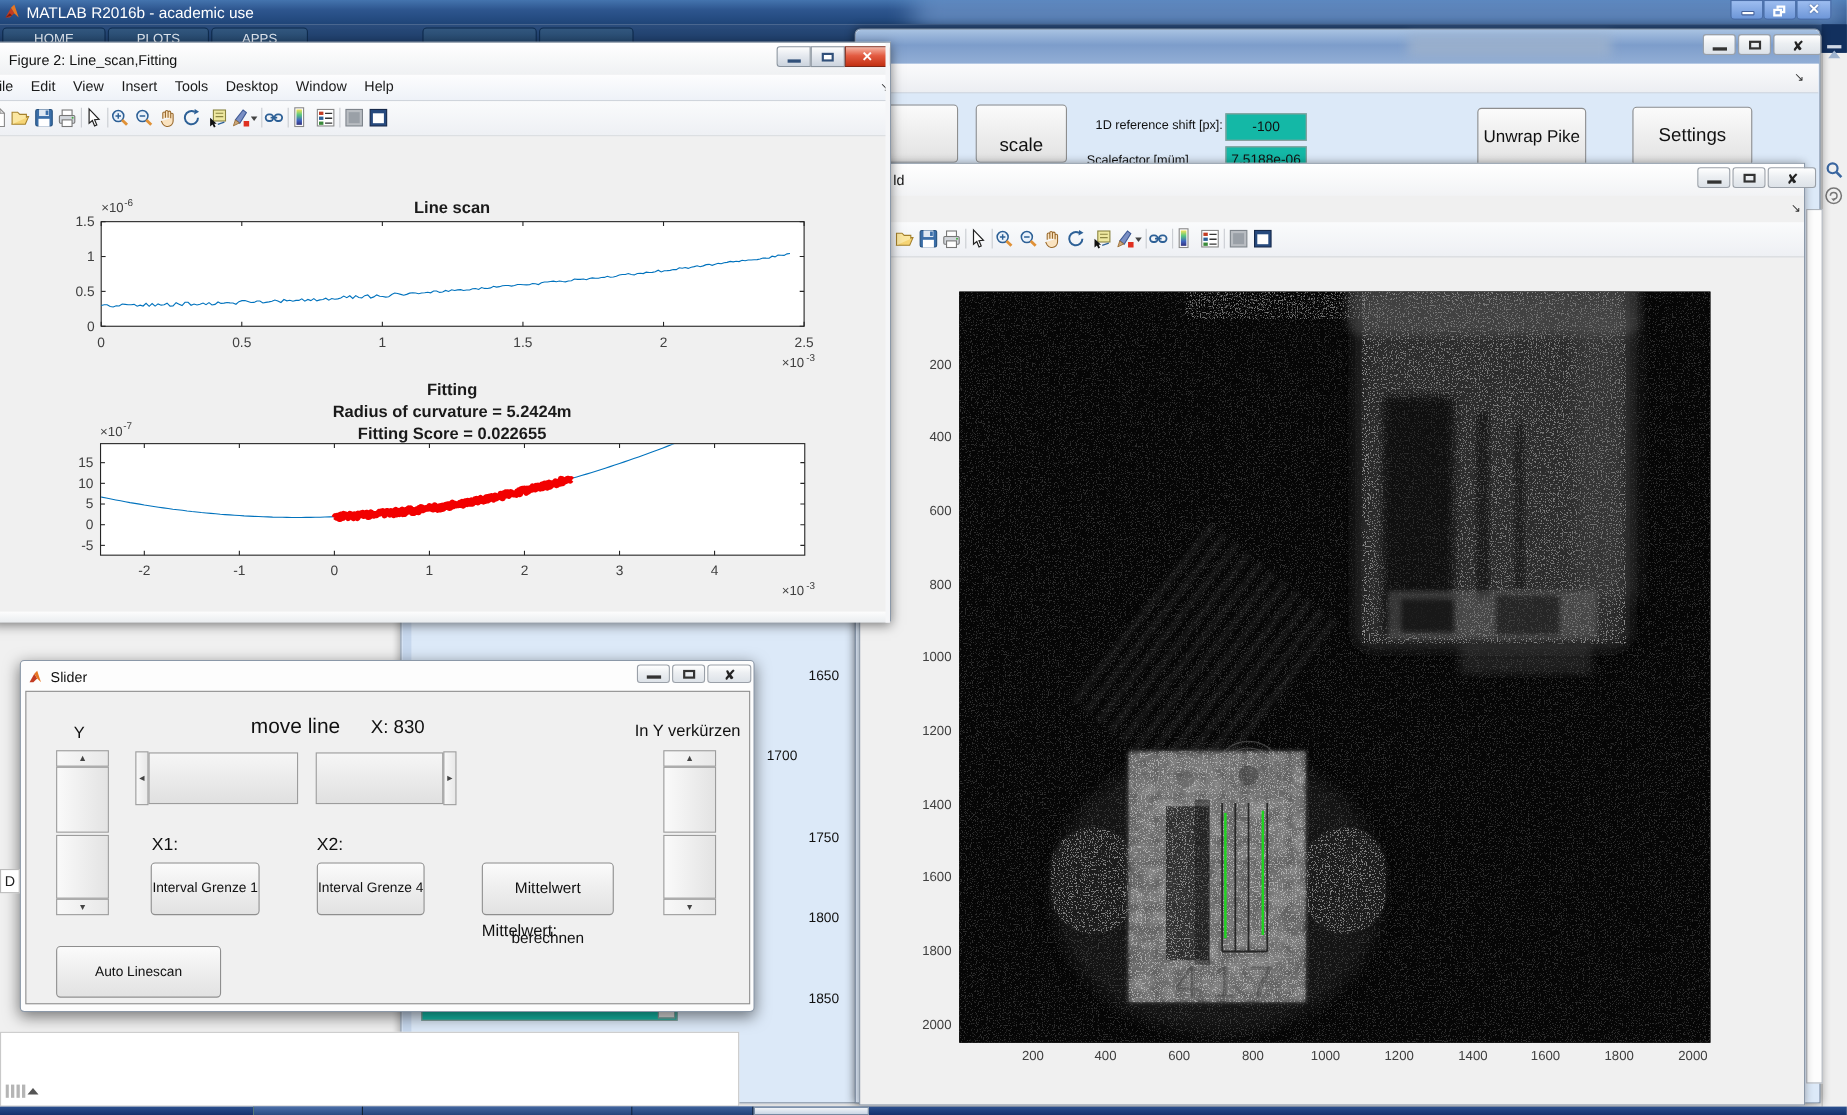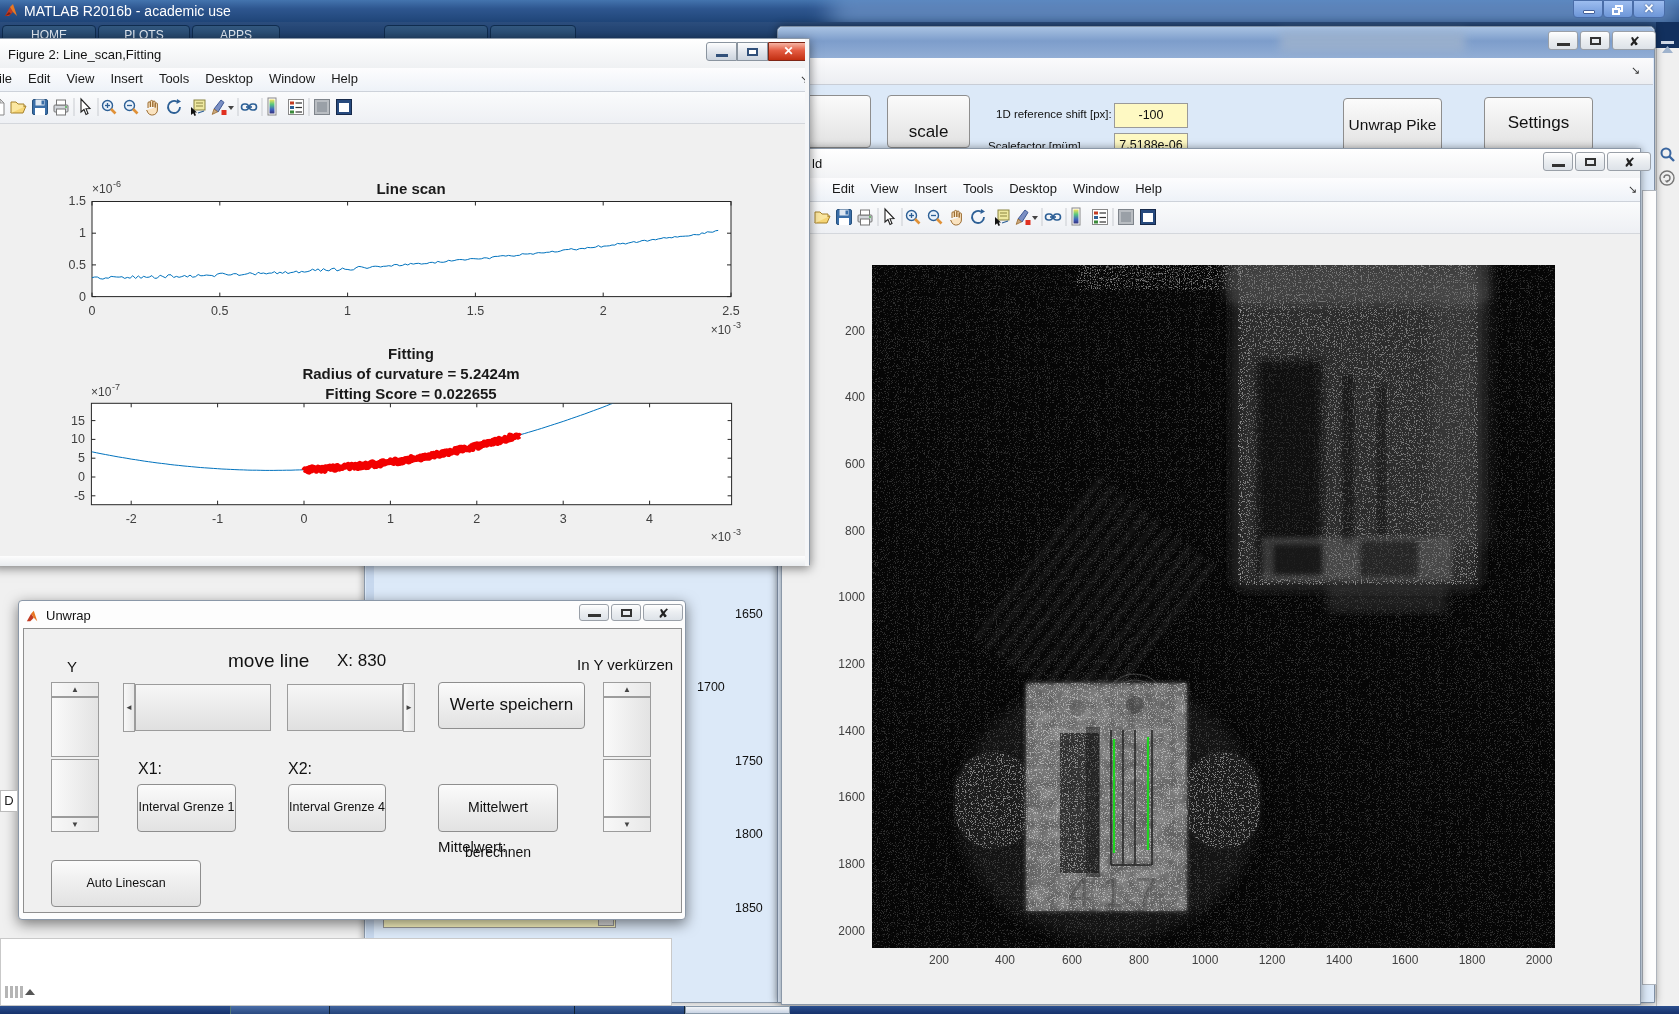--- a/index.html
+++ b/index.html
@@ -1,21 +1,21 @@
 <!DOCTYPE html>
 <html><head>
 <meta charset="utf-8">
 <style>
 * { margin:0; padding:0; box-sizing:border-box; }
 html,body { width:1679px; height:1014px; overflow:hidden; }
 body { font-family:"Liberation Sans", sans-serif; background:#f0f0f0; }
 #screen { position:absolute; left:0; top:0; width:1679px; height:1014px; overflow:hidden; }
 .abs { position:absolute; }
 .btn { position:absolute; background:linear-gradient(#fbfbfb,#efefef 45%,#e2e2e2); border:1px solid #8e8e8e; border-radius:4px; color:#111; text-align:center; }
-.fld { position:absolute; background:#fef9c3; border:1px solid #9a9a9a; text-align:center; color:#111; }
+.fld { position:absolute; background:#14b8a6; border:1px solid #9a9a9a; text-align:center; color:#111; }
 .lbl { position:absolute; color:#111; white-space:nowrap; }
 .menuband { background:linear-gradient(#fdfdfe,#eef2f8); border-bottom:1px solid #cdd2da; }
 .menuitem { display:inline-block; color:#1a1a1a; font-size:13px; margin-right:0; padding:3px 8px 3px 8px; }
 .ticklabel { position:absolute; color:#404040; font-size:12px; }
 .wbtn3 { position:absolute; display:flex; }
 .wb { width:30px; height:19px; border:1px solid #9aa0a8; background:linear-gradient(#ffffff,#eceff2 45%,#dde2e8); border-radius:3px; margin-left:2px; position:relative; }
 .sb { position:absolute; background:linear-gradient(90deg,#f8f8f8,#e8e8e8); border:1px solid #9c9c9c; }
 </style>
 </head>
 <body>
@@ -125,25 +125,20 @@
         <div style="position:absolute;left:8px;top:11px;width:13px;height:3px;background:#333;"></div>
       </div>
   <div class="wb">
         <div style="position:absolute;left:9px;top:5px;width:11px;height:8px;border:2px solid #333;"></div>
       </div>
   <div class="wb" style="width:44px;">
         <div style="position:absolute;left:16px;top:2px;font-size:13px;color:#222;">✘</div>
       </div>
 </div>
 
-<div class="abs menuband" style="left:782px;top:178px;width:858px;height:24px;">
-  <div style="padding-left:42px;">
-  <span class="menuitem">Edit</span><span class="menuitem">View</span><span class="menuitem">Insert</span><span class="menuitem">Tools</span><span class="menuitem">Desktop</span><span class="menuitem">Window</span><span class="menuitem">Help</span>
-  </div>
-</div>
 <div class="abs" style="left:1628px;top:183px;color:#333;font-size:11px;">↘</div>
 
 <div class="abs" style="left:782px;top:202px;width:858px;height:32px;background:linear-gradient(#fafbfc,#eef0f4);border-bottom:1px solid #d4d7dc;">
       <div style="position:absolute;left:6px;top:0;width:440px;height:26px;">
         <svg width="440" height="26" style="position:absolute;left:0;top:3px;">
           <defs>
             <linearGradient id="cbgrad" x1="0" y1="0" x2="0" y2="1">
               <stop offset="0" stop-color="#f3e35a"></stop>
               <stop offset="0.35" stop-color="#58c77e"></stop>
               <stop offset="0.7" stop-color="#3f64c0"></stop>
@@ -600,21 +595,21 @@
 </svg>
     </div>
 
 <div class="abs" style="left:18px;top:600px;width:668px;height:320px;background:#fdfdfd;border:1px solid #8b98a8;border-radius:4px;box-shadow:0 4px 14px rgba(0,0,0,0.5);"></div>
 <div class="abs" style="left:26px;top:609px;width:13px;height:13px;">
   <svg width="13" height="13" viewBox="0 0 15 15">
         <polygon points="1,13 6,4 9,9 5,13" fill="#c23b22"></polygon>
         <polygon points="6,4 9,1 13,13 9,9" fill="#e87722"></polygon>
       </svg>
 </div>
-<div class="abs" style="left:46px;top:608px;color:#111;font-size:13px;">Unwrap</div>
+<div class="abs" style="left:46px;top:608px;color:#111;font-size:13px;">Slider</div>
 <div class="wbtn3" style="left:577px;top:604px;">
   <div class="wb" style="height:17px;">
         <div style="position:absolute;left:8px;top:9px;width:13px;height:3px;background:#333;"></div>
       </div>
   <div class="wb" style="height:17px;">
         <div style="position:absolute;left:9px;top:4px;width:11px;height:8px;border:2px solid #333;"></div>
       </div>
   <div class="wb" style="width:40px;height:17px;">
         <div style="position:absolute;left:14px;top:1px;font-size:13px;color:#222;">✘</div>
       </div>
@@ -627,21 +622,20 @@
 <div class="sb" style="left:51px;top:697px;width:48px;height:60px;background:linear-gradient(90deg,#fafafa,#e3e3e3);"></div>
 <div class="sb" style="left:51px;top:759px;width:48px;height:58px;background:linear-gradient(90deg,#fafafa,#e3e3e3);"></div>
 <div class="sb" style="left:51px;top:817px;width:48px;height:15px;text-align:center;font-size:8px;color:#444;line-height:14px;">▼</div>
 <div class="lbl" style="left:228px;top:650px;font-size:19px;">move line</div>
 <div class="lbl" style="left:337px;top:651px;font-size:17px;">X: 830</div>
 
 <div class="sb" style="left:123px;top:683px;width:12px;height:49px;text-align:center;font-size:8px;color:#444;line-height:48px;">◄</div>
 <div class="sb" style="left:135px;top:684px;width:136px;height:47px;background:linear-gradient(#f6f6f6,#e0e0e0);"></div>
 <div class="sb" style="left:287px;top:684px;width:116px;height:47px;background:linear-gradient(#f6f6f6,#e0e0e0);"></div>
 <div class="sb" style="left:403px;top:683px;width:12px;height:49px;text-align:center;font-size:8px;color:#444;line-height:48px;">►</div>
-<div class="btn" style="left:438px;top:682px;width:147px;height:47px;font-size:17px;line-height:44px;">Werte speichern</div>
 <div class="lbl" style="left:577px;top:656px;font-size:15px;">In Y verkürzen</div>
 
 <div class="sb" style="left:603px;top:682px;width:48px;height:15px;text-align:center;font-size:8px;color:#444;line-height:14px;">▲</div>
 <div class="sb" style="left:603px;top:697px;width:48px;height:60px;background:linear-gradient(90deg,#fafafa,#e3e3e3);"></div>
 <div class="sb" style="left:603px;top:759px;width:48px;height:58px;background:linear-gradient(90deg,#fafafa,#e3e3e3);"></div>
 <div class="sb" style="left:603px;top:817px;width:48px;height:15px;text-align:center;font-size:8px;color:#444;line-height:14px;">▼</div>
 <div class="lbl" style="left:138px;top:760px;font-size:16px;">X1:</div>
 <div class="btn" style="left:137px;top:784px;width:99px;height:48px;font-size:12.5px;line-height:45px;">Interval Grenze 1</div>
 <div class="lbl" style="left:288px;top:760px;font-size:16px;">X2:</div>
 <div class="btn" style="left:288px;top:784px;width:98px;height:48px;font-size:12.5px;line-height:45px;">Interval Grenze 4</div>

